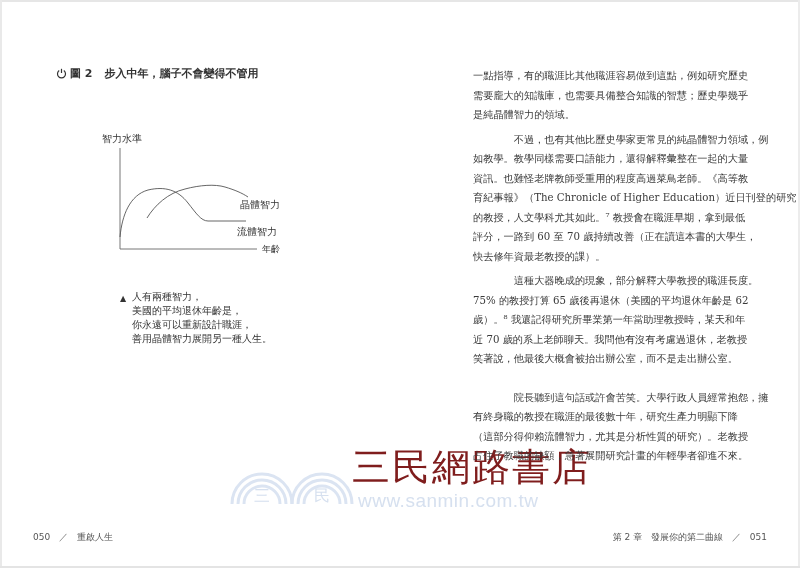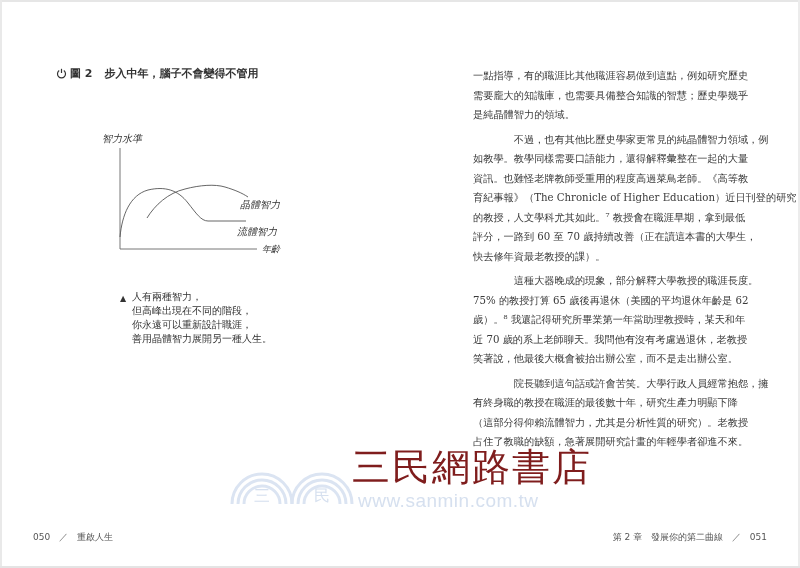--- a/index.html
+++ b/index.html
@@ -37,21 +37,21 @@
     color: #333;
     display: flex; align-items: center;
     white-space: nowrap;
   }
   .figure-title .power-icon {
     width: 11px; height: 11px; display: inline-block; margin-right: 3px;
   }
   .figure-title .fig-num { margin-right: 12px; }
 
   .chart {
-    position: absolute; left: 90px; top: 125px; width: 200px; height: 140px; font-style: italic;
+    position: absolute; left: 90px; top: 125px; width: 200px; height: 140px;
   }
   .chart svg { position: absolute; left: 0; top: 0; }
   .chart-label {
     position: absolute; font-size: 10px; color: #333; white-space: nowrap;
   }
 
   .caption {
     position: absolute;
     left: 120px; top: 290px;
     font-size: 10px; line-height: 14px;
@@ -141,21 +141,21 @@
   <span class="chart-label" style="left:12px; top:7px;">智力水準</span>
   <span class="chart-label" style="left:150px; top:73px;">晶體智力</span>
   <span class="chart-label" style="left:123px; top:100px;margin-left:24px;">流體智力</span>
   <span class="chart-label" style="left:172px; top:118px; font-size:9px;">年齡</span>
 </div>
 
 <div class="caption">
   <span class="triangle">▲</span>
   <div class="lines">
     <span class="line">人有兩種智力，</span>
-    <span class="line">但高峰出現在不同的階段，</span>
+    <span class="line">美國的平均退休年齡是，</span>
     <span class="line">你永遠可以重新設計職涯，</span>
     <span class="line">善用晶體智力展開另一種人生。</span>
   </div>
 </div>
 
 <div class="footer-left">
   <span>050</span>
   <span>／</span>
   <span>重啟人生</span>
 </div>
@@ -192,21 +192,21 @@
     <span class="line">評分，一路到 60 至 70 歲持續改善（正在讀這本書的大學生，</span>
     <span class="line">快去修年資最老教授的課）。</span>
   </div>
   <div class="para indent" style="margin-top:5px;">
     <span class="line first">這種大器晚成的現象，部分解釋大學教授的職涯長度。</span>
     <span class="line">75% 的教授打算 65 歲後再退休（美國的平均退休年齡是 62</span>
     <span class="line">歲）。⁸ 我還記得研究所畢業第一年當助理教授時，某天和年</span>
     <span class="line">近 70 歲的系上老師聊天。我問他有沒有考慮過退休，老教授</span>
     <span class="line">笑著說，他最後大概會被抬出辦公室，而不是走出辦公室。</span>
   </div>
-  <div class="para indent" style="margin-top:5px;font-family:Liberation Serif, serif;">
+  <div class="para indent" style="margin-top:19px;font-family:Liberation Serif, serif;">
     <span class="line first">院長聽到這句話或許會苦笑。大學行政人員經常抱怨，擁</span>
     <span class="line">有終身職的教授在職涯的最後數十年，研究生產力明顯下降</span>
     <span class="line">（這部分得仰賴流體智力，尤其是分析性質的研究）。老教授</span>
     <span class="line">占住了教職的缺額，急著展開研究計畫的年輕學者卻進不來。</span>
   </div>
 </div>
 
 <div class="footer-right">
   <span>第 2 章</span>
   <span>發展你的第二曲線</span>

